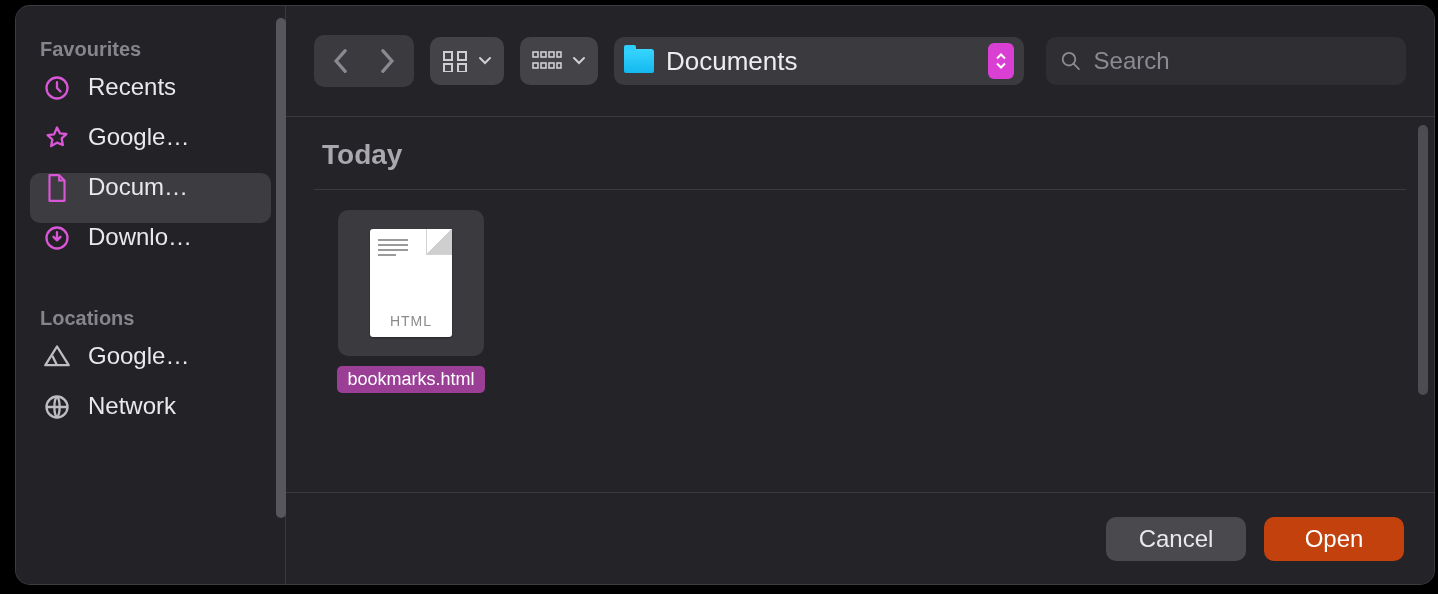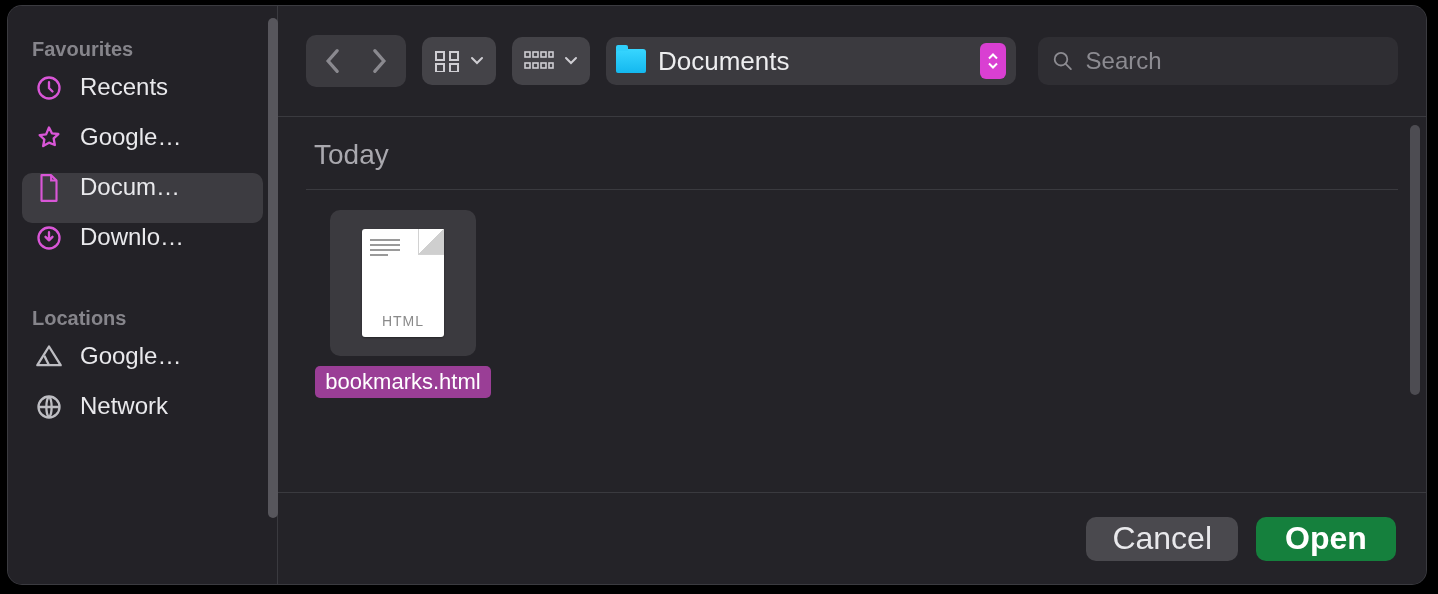--- a/index.html
+++ b/index.html
@@ -5,21 +5,21 @@
   * { box-sizing: border-box; margin: 0; padding: 0; font-family: -apple-system, "Helvetica Neue", Arial, sans-serif; }
   body {
     background: #000;
     width: 1438px;
     height: 594px;
     overflow: hidden;
     color: #e8e8ea;
   }
   .dialog {
     position: absolute;
-    left: 8px; top: 6px;
+    left: 16px; top: 6px;
     width: 1418px; height: 578px;
     background: #222126;
     border-radius: 14px;
     display: flex;
     overflow: hidden;
     box-shadow: 0 0 0 1px #3b3b40;
   }
   
   .sidebar {
     width: 270px;
@@ -140,21 +140,21 @@
     background:#242328;
     border-top:1px solid #3a3a3f;
     padding: 0 28px 0 28px;
   }
   .file-scroll {
     position:absolute; right:6px; top:8px;
     width:10px; height:270px;
     background:#4d4c52; border-radius:5px;
   }
   .group-header {
-    font-size:28px; font-weight:400;
+    font-size:28px; font-weight:700;
     color:#a9a8ae;
     padding: 22px 8px 18px 8px;
     border-bottom:1px solid #3a3a3f;
   }
   .items-row {
     display:flex; gap:24px;
     padding: 20px 0 0 0;
     margin-left: 12px;
   }
   .file-item { width:170px; display:flex; flex-direction:column; align-items:center; gap:10px; }
@@ -182,43 +182,43 @@
     position:absolute; left:8px; top:10px; width:30px;
   }
   .doc-page .lines span{ display:block; height:2px; background:#9a9a9a; margin-bottom:3px;}
   .doc-page .ext{
     position:absolute; bottom:8px; left:0; right:0;
     text-align:center; font-size:14px; color:#8a8a8a; letter-spacing:1px;
   }
   .file-name {
     background:#9a3e96;
     color:#fff;
-    font-size:22px;
+    font-size:18px;
     padding:3px 10px;
     border-radius:5px;
   }
 
   
   .footer {
     height:92px;
     display:flex; align-items:center; justify-content:flex-end;
     gap:18px;
     padding: 0 30px;
     border-top:1px solid #3a3a3f;
   }
   .btn {
     height:44px; min-width:140px;
     border-radius:10px;
-    font-size:32px;
+    font-size:24px;
     display:flex; align-items:center; justify-content:center;
     padding:0 26px;
     cursor:default;
   }
   .btn-secondary { background:#4a494e; color:#e9e9ec; }
-  .btn-primary { background:#15803d; color:#fff; font-weight:700; }
+  .btn-primary { background:#c2410c; color:#fff; font-weight:400; }
 
   svg { display:block; }
 </style>
 </head>
 <body>
 
 <div class="dialog">
 
   <div class="sidebar">
     <div class="sidebar-scroll"></div>

